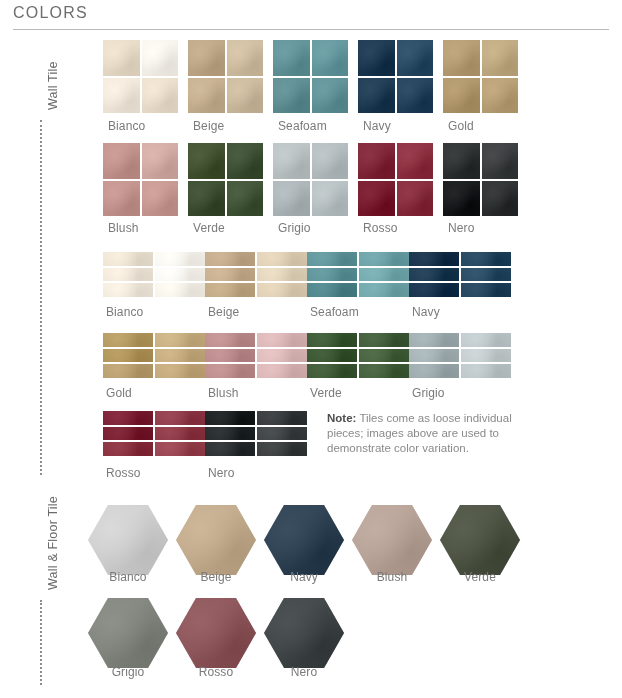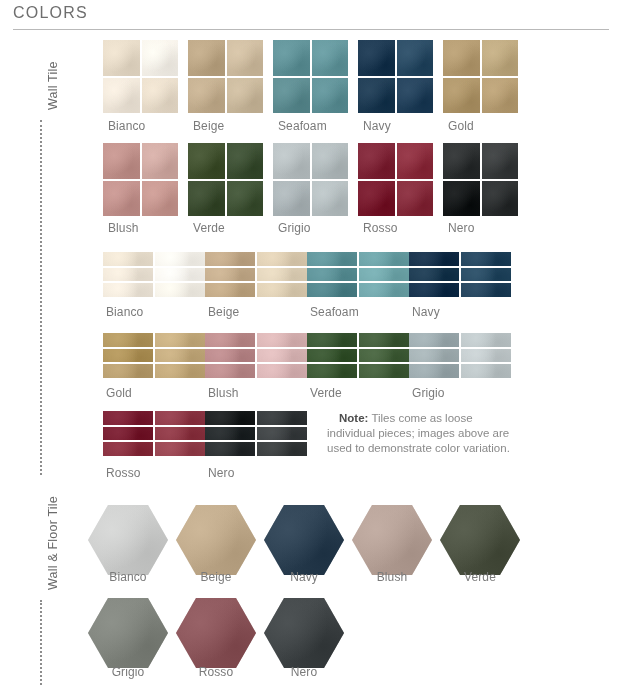--- a/index.html
+++ b/index.html
@@ -101,21 +101,21 @@
   
   .note {
     position: absolute;
     left: 327px;
     top: 411px;
     width: 196px;
     font-size: 11.5px;
     line-height: 15px;
     color: #8a8a8a;
   }
-  .note b { color: #4d4d4d; font-weight: 700; margin-left: 12px; }
+  .note b { color: #4d4d4d; font-weight: 700; }
 </style>
 </head>
 <body>
 
 <div class="page-title">COLORS</div>
 <div class="title-rule"></div>
 
 <div class="side-label" style="left:46px; top:110px;">Wall Tile</div>
 <div class="side-dots" style="left:40px; top:120px; height:355px;"></div>
 

